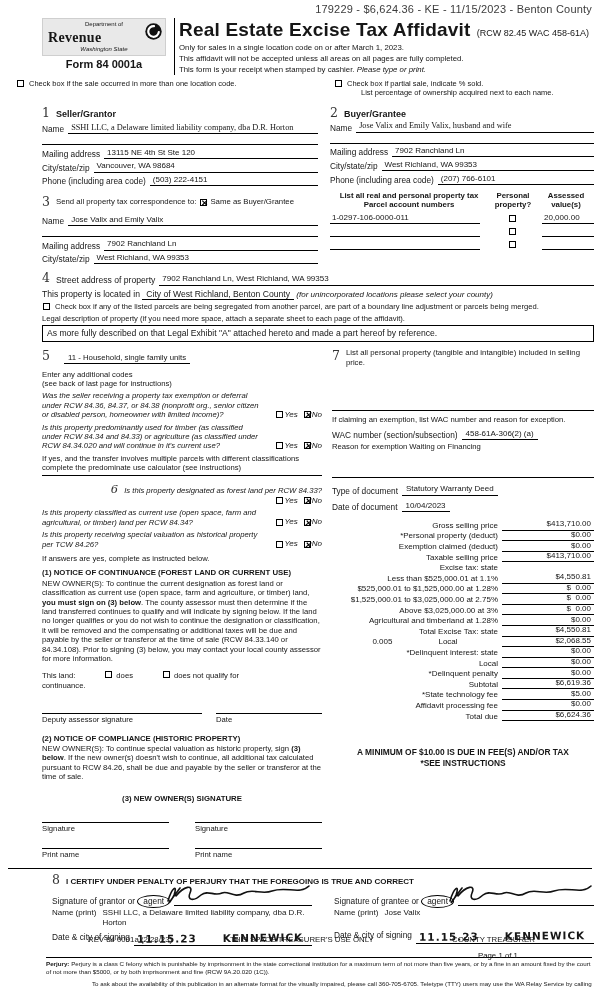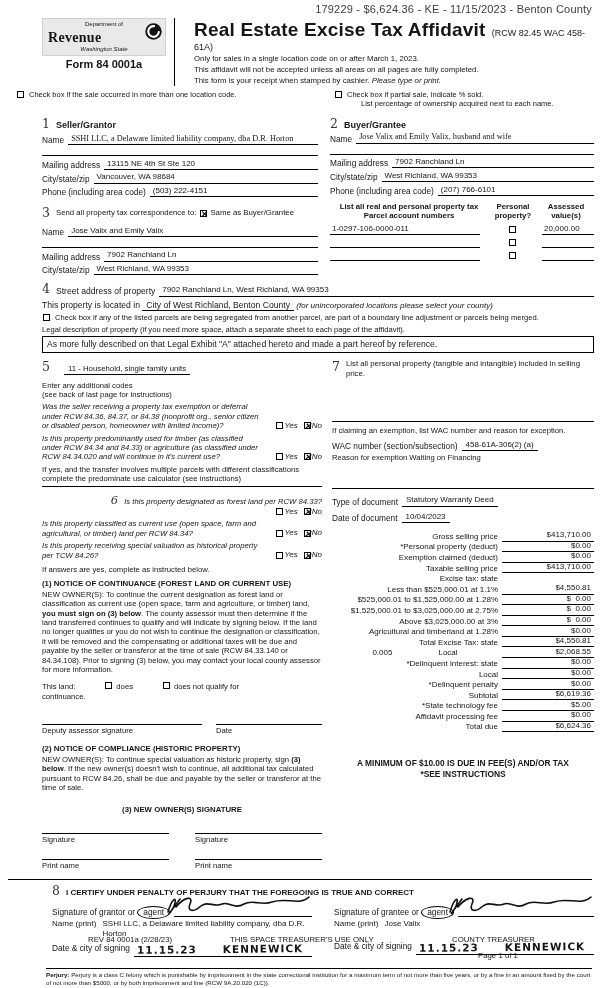--- a/index.html
+++ b/index.html
@@ -12,21 +12,21 @@
   
   .stamp { text-align:right; font-size:11px; color:#3c3c3c; padding-right:2px; letter-spacing:.2px; }
   .header { display:flex; margin:2px 0 4px 36px; }
   .logo-col { width:124px; text-align:center; flex:none; }
   .logo-box { background:#e9e9e9; border:1px solid #cfcfcf; padding:2px 3px; position:relative; }
   .lg1 { font-size:6px; text-align:center; }
   .lg2 { font-family:"Liberation Serif", serif; font-weight:bold; font-size:14px; letter-spacing:.3px; text-align:left; padding-left:2px; }
   .lg3 { font-size:6px; font-style:italic; text-align:center; }
   .swirl { position:absolute; right:3px; top:4px; }
   .form-num { font-weight:bold; font-size:11px; margin-top:2px; }
-  .title-col { border-left:1.5px solid #000; padding-left:19px; margin-left:8px; }
+  .title-col { border-left:1.5px solid #000; padding-left:4px; margin-left:8px; }
   .title { font-size:19px; font-weight:bold; letter-spacing:.2px; }
   .title-ref { font-size:9px; margin-left:4px; }
   .note { font-size:7.8px; margin-top:1.5px; }
   
   .cb { display:inline-block; width:7px; height:7px; border:1px solid #000; position:relative; vertical-align:-1px; margin:0 3px 0 1px; flex:none; background:#fff; }
   .cb.checked::after { content:"\2715"; position:absolute; left:-0.5px; top:-2px; font-size:8.5px; font-weight:bold; color:#000; }
   .yn { white-space:nowrap; display:inline-flex; align-items:center; margin-left:6px; flex:none; }
   .yn .cb { margin:0 1px 0 6px; }
   .topchecks { display:flex; margin:4px 0 6px 10px; font-size:7.5px; }
   .topchecks .half1 { width:318px; display:flex; }

